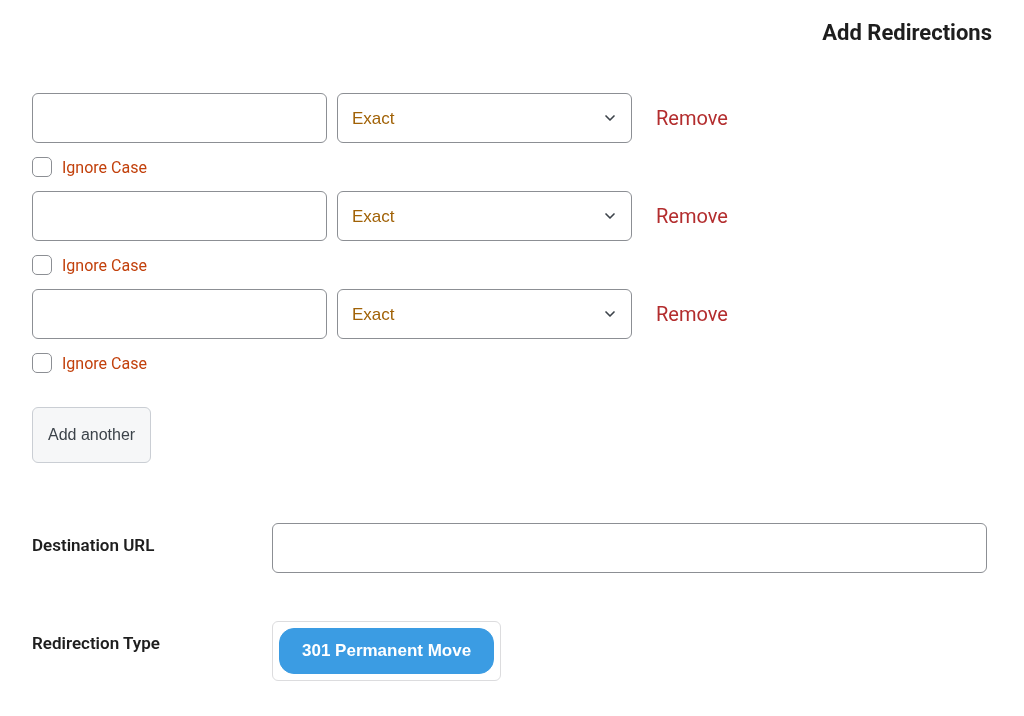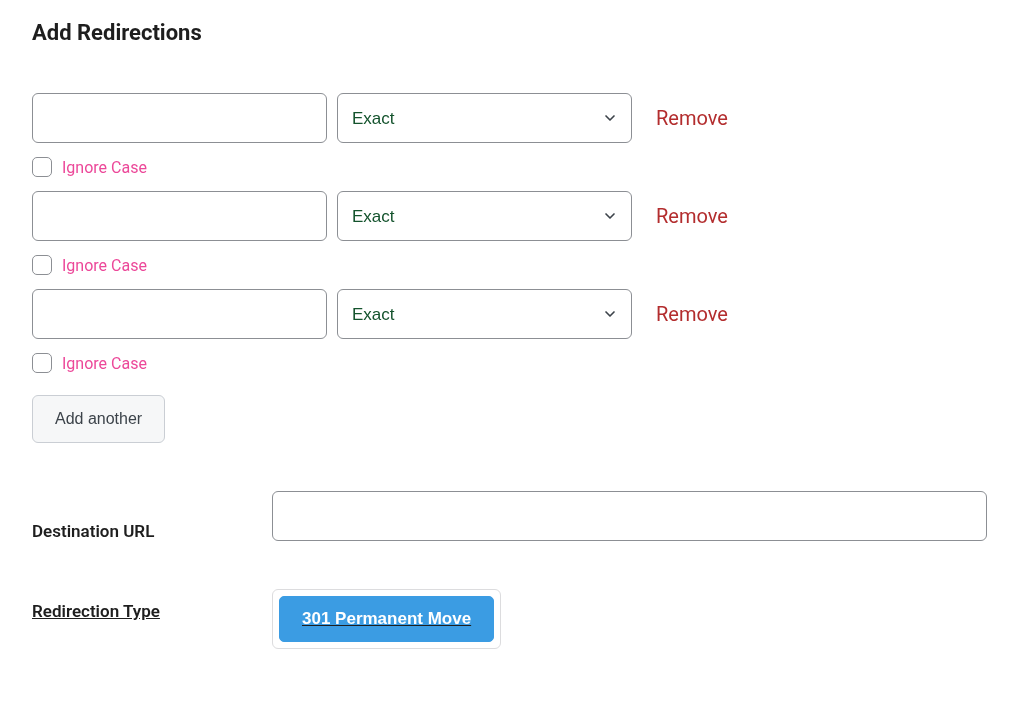--- a/index.html
+++ b/index.html
@@ -11,20 +11,21 @@
       font-family: -apple-system, BlinkMacSystemFont, "Segoe UI", Roboto, Helvetica, Arial, sans-serif;
       background: #ffffff;
       padding: 20px 32px;
       color: #1e1e1e;
     }
     .page-title {
       font-size: 22px;
       font-weight: 700;
       color: #1e1e1e;
       margin-bottom: 48px;
+      text-align: right;
     }
     .form-row {
       display: flex;
       align-items: flex-start;
       margin-bottom: 32px;
     }
     .form-label {
       width: 240px;
       flex-shrink: 0;
       font-size: 17px;
@@ -65,21 +66,21 @@
       height: 50px;
       border: 1px solid #8c8f94;
       border-radius: 6px;
       padding: 0 41px 0 14px;
       font-size: 17px;
       background: #fff;
       appearance: none;
       -webkit-appearance: none;
       outline: none;
       cursor: pointer;
-      color: #14532d;
+      color: #a16207;
     }
     .chevron {
       position: absolute;
       right: 14px;
       top: 50%;
       transform: translateY(-50%);
       pointer-events: none;
     }
     .chevron svg {
       width: 16px;
@@ -103,71 +104,69 @@
       height: 20px;
       border: 1px solid #8c8f94;
       border-radius: 5px;
       background: #fff;
       cursor: pointer;
       appearance: none;
       -webkit-appearance: none;
     }
     .checkbox-label {
       font-size: 16px;
-      color: #ec4899;
+      color: #c2410c;
       cursor: pointer;
     }
     .add-another-btn {
-      height: 48px;
-      padding: 0 22px;
+      height: 56px;
+      padding: 0 15px;
       border: 1px solid #caced4;
       border-radius: 6px;
       background: #f6f7f8;
       font-size: 16px;
       color: #3c434a;
       cursor: pointer;
-      margin-top: 8px;
+      margin-top: 20px;
     }
     .destination-input {
       width: 100%;
       max-width: 715px;
     }
     .redirect-type-group {
       display: flex;
       gap: 10px;
       border: 1px solid #dcdcde;
       border-radius: 6px;
       padding: 6px;
       width: fit-content;
     }
     .type-btn {
       height: 46px;
       padding: 0 22px;
       border: 1px solid #caced4;
-      border-radius: 5px;
+      border-radius: 15px;
       background: #fff;
       font-size: 17px;
       color: #4b5563;
       cursor: pointer;
       white-space: nowrap;
     }
     .type-btn.active {
       background: #3b9ce3;
       border-color: #3b9ce3;
       color: #fff;
       font-weight: 600;
     }
     .row-destination {
-      margin-top: 48px;
+      margin-top: 60px;
       margin-bottom: 48px;
-      align-items: flex-end;
     }
     .row-type {
       margin-top: 19px;
-      text-decoration: underline;
     }
   </style>
 </head>
 <body>
 
 <h1 class="page-title">Add Redirections</h1>
 
 <div class="form-row">
   <div class="form-content">
 

